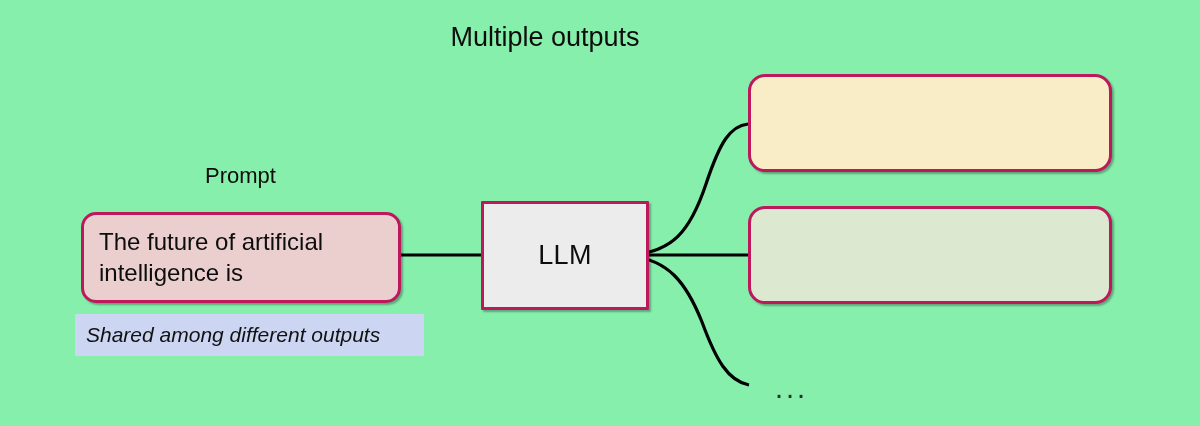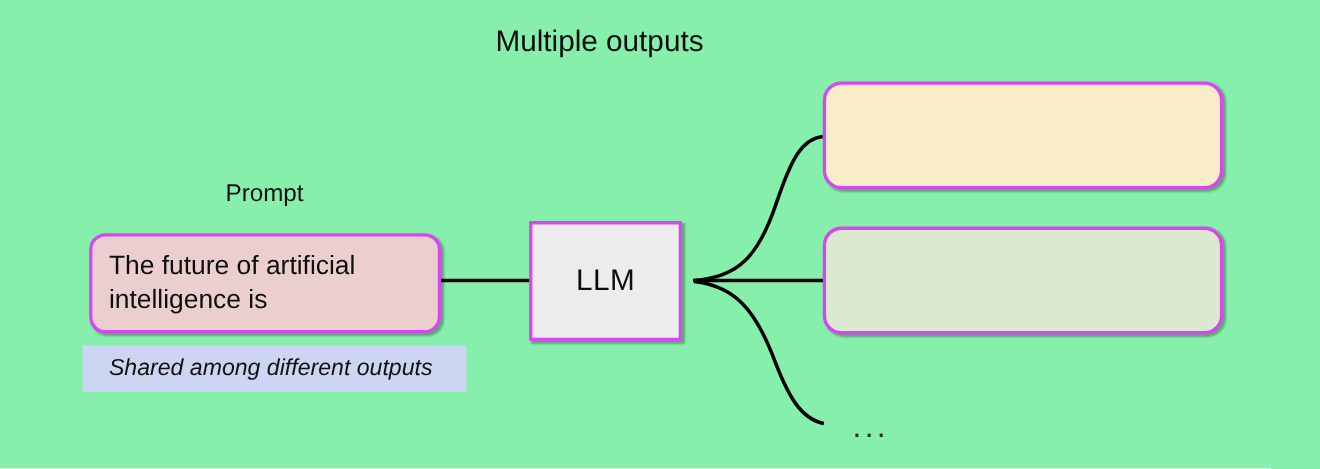--- a/index.html
+++ b/index.html
@@ -57,21 +57,21 @@
     top: 163px;
     width: 319px;
     text-align: center;
     font-size: 22px;
   }
 
   
   .box {
     position: absolute;
     box-sizing: border-box;
-    border: 3px solid #d946ef;
+    border: 3px solid #be185d;
   }
 
   #prompt-box {
     left: 81px;
     top: 212px;
     width: 320px;
     height: 91px;
     background: #ebcfcf;
     border-radius: 15px;
     box-shadow: 2px 2px 2px rgba(0,0,0,0.30);
@@ -82,21 +82,21 @@
     top: 11px;
     right: 10px;
     font-size: 24px;
     line-height: 31px;
     color: #0d0d0d;
   }
 
   #llm-box {
     left: 481px;
     top: 201px;
-    width: 139px;
+    width: 168px;
     height: 109px;
     background: #ececec;
     border-radius: 1px;
     box-shadow: 2px 2px 2px rgba(0,0,0,0.30);
     display: flex;
     align-items: center;
     justify-content: center;
   }
   #llm-box .box-text {
     font-size: 27px;
@@ -139,21 +139,21 @@
     position: absolute;
     left: 75px;
     top: 314px;
     width: 349px;
     height: 42px;
     background: #ccd6f2;
     display: flex;
     align-items: center;
   }
   #shared-band .band-text {
-    padding-left: 24px;
+    padding-left: 11px;
     font-size: 21px;
     font-style: italic;
     color: #111111;
     white-space: nowrap;
   }
 
   
   #ellipsis {
     position: absolute;
     left: 775px;

